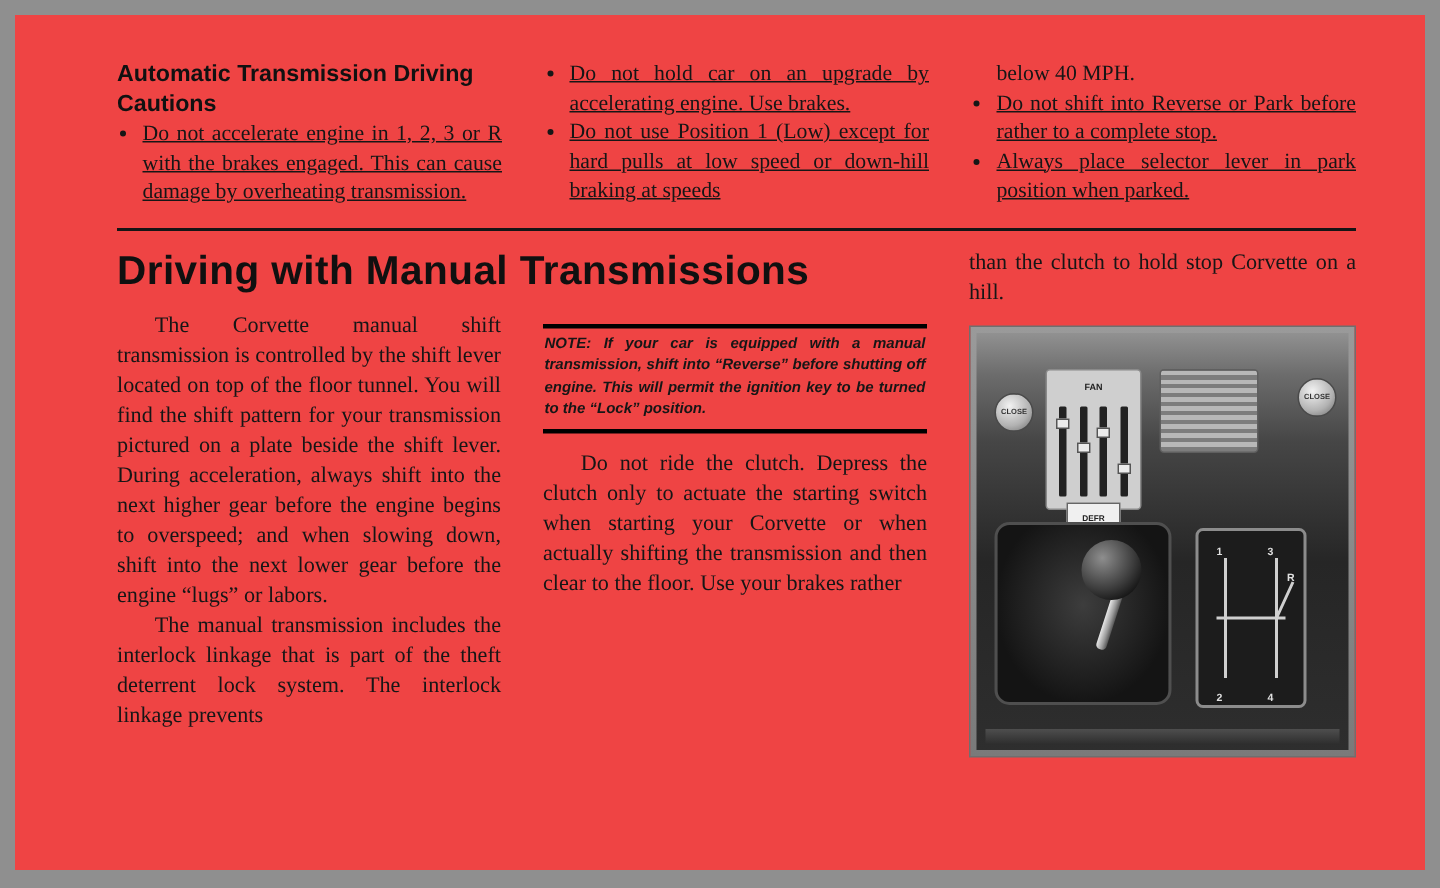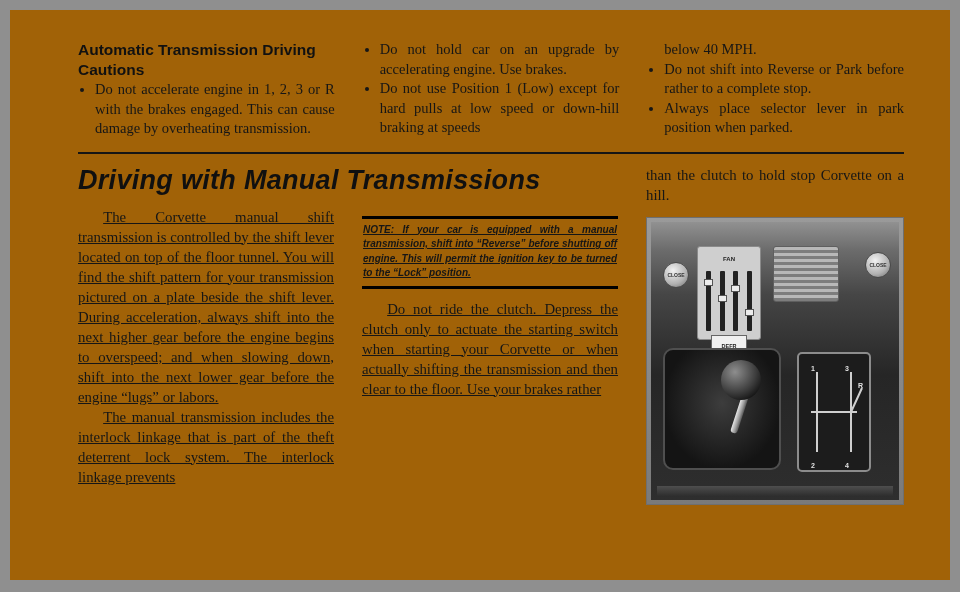--- a/index.html
+++ b/index.html
@@ -6,51 +6,50 @@
   html,body { width:960px; height:592px; }
   body {
     background:#8f8f8f;
     font-family:"Liberation Serif", serif;
     color:#161616;
     overflow:hidden;
     position:relative;
   }
   .page {
     position:absolute; left:10px; top:10px; right:10px; bottom:12px;
-    background:#a16207;
+    background:#ef4444;
     padding:30px 46px 0 68px;
   }
   
   .cautions {
     display:grid; grid-template-columns:1fr 1fr 1fr; column-gap:28px;
     font-size:14.5px; line-height:19.5px; text-align:justify;
   }
   .cautions h3 {
     font-family:"Liberation Sans", sans-serif;
     font-size:15.5px; line-height:19.5px; margin-bottom:1px; color:#111;
     text-align:left;
   }
-  ul.blist { list-style:disc outside; padding-left:17px; }
+  ul.blist { list-style:disc outside; padding-left:17px;text-decoration:underline; }
   ul.blist li { text-align:justify; }
   .cont { padding-left:17px; text-align:left; }
   
   .rule { border:none; border-top:2px solid #151515; margin:13px 0 11px; }
   
   .main { display:grid; grid-template-columns:1fr 258px; column-gap:28px; }
   .main-left h1 {
     font-family:"Liberation Sans", sans-serif;
     font-size:27px; letter-spacing:.3px; color:#101010; margin:0 0 11px 0;
     white-space:nowrap;
-    font-style:italic;
   }
   .twocol {
     display:grid; grid-template-columns:1fr 1fr; column-gap:28px;
     font-size:14.8px; line-height:20px; text-align:justify;
   }
-  .twocol p { margin:0;text-decoration:underline; }
+  .twocol p { margin:0; }
   p.ind { text-indent:1.7em; }
   .note {
     border-top:3px solid #000; border-bottom:3px solid #000;
     padding:4px 1px 5px; margin:9px 0 10px;
     font-family:"Liberation Sans", sans-serif;
     font-style:italic; font-weight:bold;
     font-size:10px; line-height:14.5px; text-align:justify;
   }
   .col3 { font-size:14.8px; line-height:20px; text-align:justify; }
   

